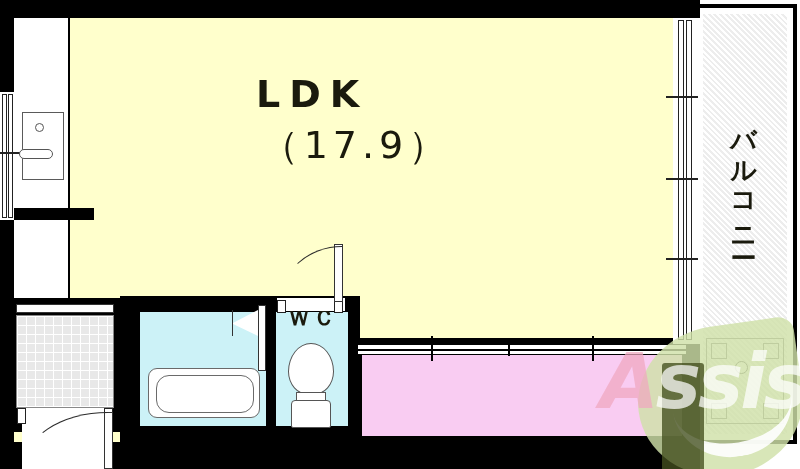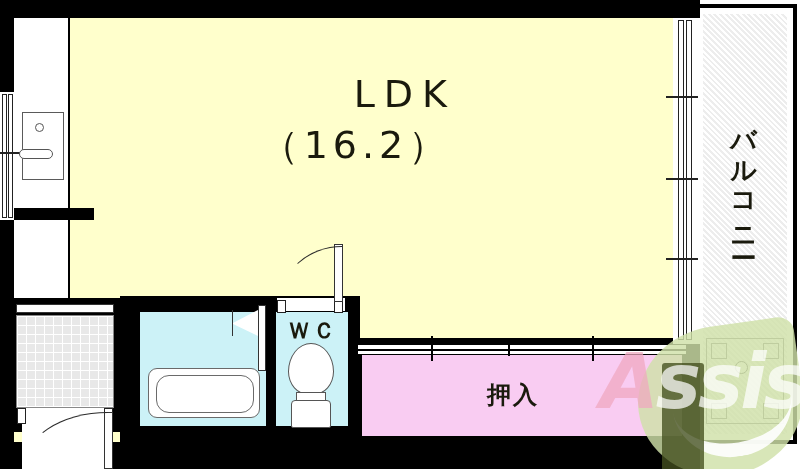--- a/index.html
+++ b/index.html
@@ -37,22 +37,22 @@
   .thinline{background:#000000;}
 
   
   .lbl{
     color:#1a1a0d;
     font-family:"DejaVu Sans","Liberation Sans",sans-serif;
     white-space:nowrap;
     user-select:none;
   }
   #ldk-label{
-    font-size:38px;letter-spacing:9px;font-weight:400;
-    text-align:right;line-height:1.0;
+    font-size:38px;letter-spacing:9px;font-weight:700;
+    text-align:left;line-height:1.0;
   }
   #ldk-area{
     font-size:38px;letter-spacing:5px;font-weight:400;
     text-align:center;line-height:1.0;
   }
   #genkan-label{font-size:25px;letter-spacing:1px;font-weight:600;}
   #bath-label{font-size:25px;letter-spacing:1px;font-weight:600;}
   #wc-label{font-size:22px;letter-spacing:3px;font-weight:700;}
   #closet-label{font-size:24px;letter-spacing:2px;font-weight:600;}
   #balcony-label{
@@ -167,57 +167,56 @@
               border:0;"></div>
   <div class="abs" style="left:232px;top:310px;width:26px;height:26px;
               border-left:1.4px solid #333;"></div>
   <div class="abs door-leaf" style="left:258px;top:305px;width:8px;height:66px;"></div>
 
   <div class="abs tub-outer" style="left:148px;top:368px;width:112px;height:50px;">
     <div class="abs tub-inner" style="left:7px;top:6px;width:98px;height:38px;"></div>
   </div>
 
   <div class="abs fill-bath" style="left:276px;top:312px;width:72px;height:114px;"></div>
-  <div class="abs lbl" id="wc-label" style="left:288px;top:316px;">ＷＣ</div>
+  <div class="abs lbl" id="wc-label" style="left:288px;top:303px;">ＷＣ</div>
 
   <div class="abs toilet-bowl" style="left:288px;top:343px;width:46px;height:52px;"></div>
   <div class="abs toilet-neck" style="left:296px;top:392px;width:30px;height:10px;"></div>
   <div class="abs toilet-tank" style="left:291px;top:400px;width:40px;height:28px;"></div>
 
   <div class="abs fill-white" style="left:277px;top:298px;width:68px;height:13px;"></div>
   <div class="abs jamb" style="left:277px;top:300px;width:9px;height:13px;"></div>
   <div class="abs jamb" style="left:334px;top:300px;width:9px;height:13px;"></div>
   <div class="abs door-leaf" style="left:334px;top:244px;width:9px;height:58px;"></div>
   <div class="abs door-arc" style="left:280px;top:246px;width:124px;height:112px;
               border-color:#2a2a2a transparent transparent transparent;
               border-width:1.6px;clip-path:inset(0 50% 0 0);"></div>
 
   <div class="abs wall" style="left:356px;top:338px;width:332px;height:104px;"></div>
   <div class="abs fill-closet" style="left:362px;top:352px;width:320px;height:84px;"></div>
-  <div class="abs lbl" id="closet-label" style="left:487px;top:379px;">押入</div>
 
   <div class="abs thinline" style="left:358px;top:343px;width:328px;height:2px;"></div>
   <div class="abs fill-white" style="left:358px;top:345px;width:328px;height:4px;"></div>
   <div class="abs thinline" style="left:358px;top:349px;width:328px;height:1.6px;"></div>
   <div class="abs fill-white" style="left:358px;top:350.6px;width:328px;height:3px;"></div>
   <div class="abs thinline" style="left:358px;top:353.6px;width:328px;height:1.6px;"></div>
 
   <div class="abs thinline" style="left:431px;top:336px;width:1.6px;height:25px;"></div>
   <div class="abs thinline" style="left:508px;top:341px;width:1.8px;height:15px;"></div>
   <div class="abs thinline" style="left:592px;top:336px;width:1.6px;height:25px;"></div>
 
   <div class="abs fill-white" style="left:673px;top:18px;width:27px;height:326px;"></div>
   <div class="abs slider" style="left:678px;top:20px;width:6px;height:320px;"></div>
   <div class="abs slider" style="left:686px;top:20px;width:6px;height:320px;"></div>
   <div class="abs thinline" style="left:666px;top:96px;width:32px;height:1.8px;background:#222;"></div>
   <div class="abs thinline" style="left:666px;top:178px;width:32px;height:1.8px;background:#222;"></div>
   <div class="abs thinline" style="left:666px;top:258px;width:32px;height:1.8px;background:#222;"></div>
 
   <div class="abs lbl" id="ldk-label" style="left:256px;top:75px;width:200px;">LDK</div>
-  <div class="abs lbl" id="ldk-area" style="left:256px;top:126px;width:200px;">（16.2）</div>
+  <div class="abs lbl" id="ldk-area" style="left:256px;top:126px;width:200px;">（17.9）</div>
 
   <div id="watermark" style="left:600px;top:318px;width:200px;height:151px;">
     <div id="wm-leaf"></div>
     <div id="wm-leaf2"></div>
     <div id="wm-dark"></div>
     <div id="wm-text">
       <span>A</span><span class="g">s</span><span class="g">sis</span>
     </div>
   </div>
 

